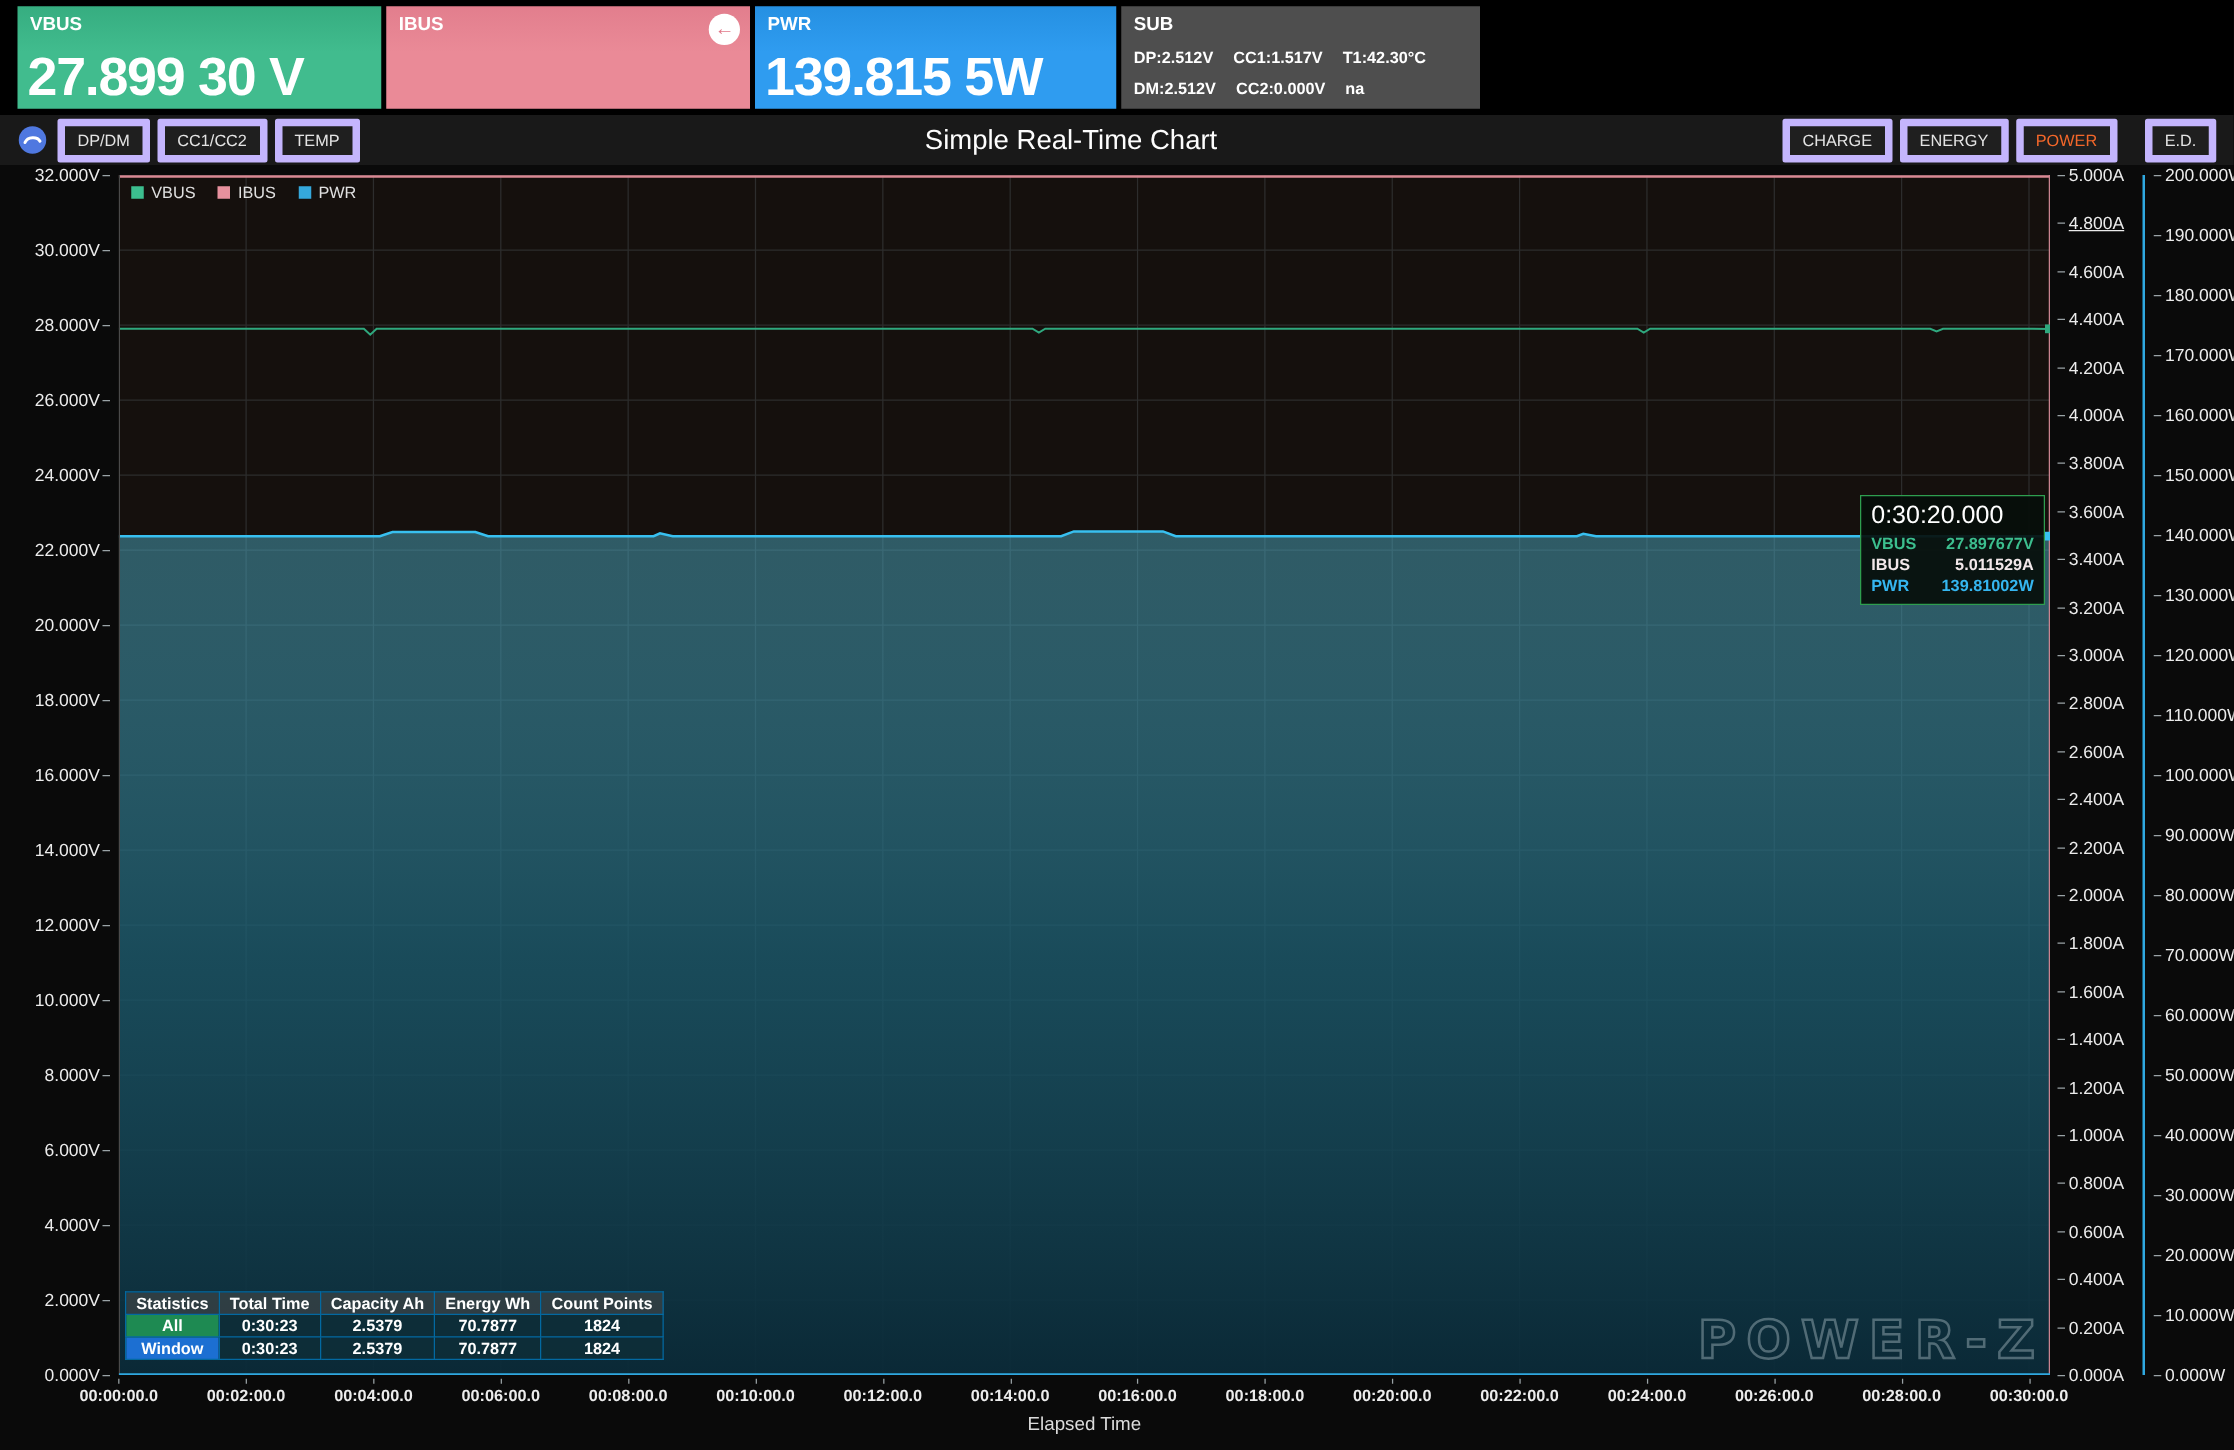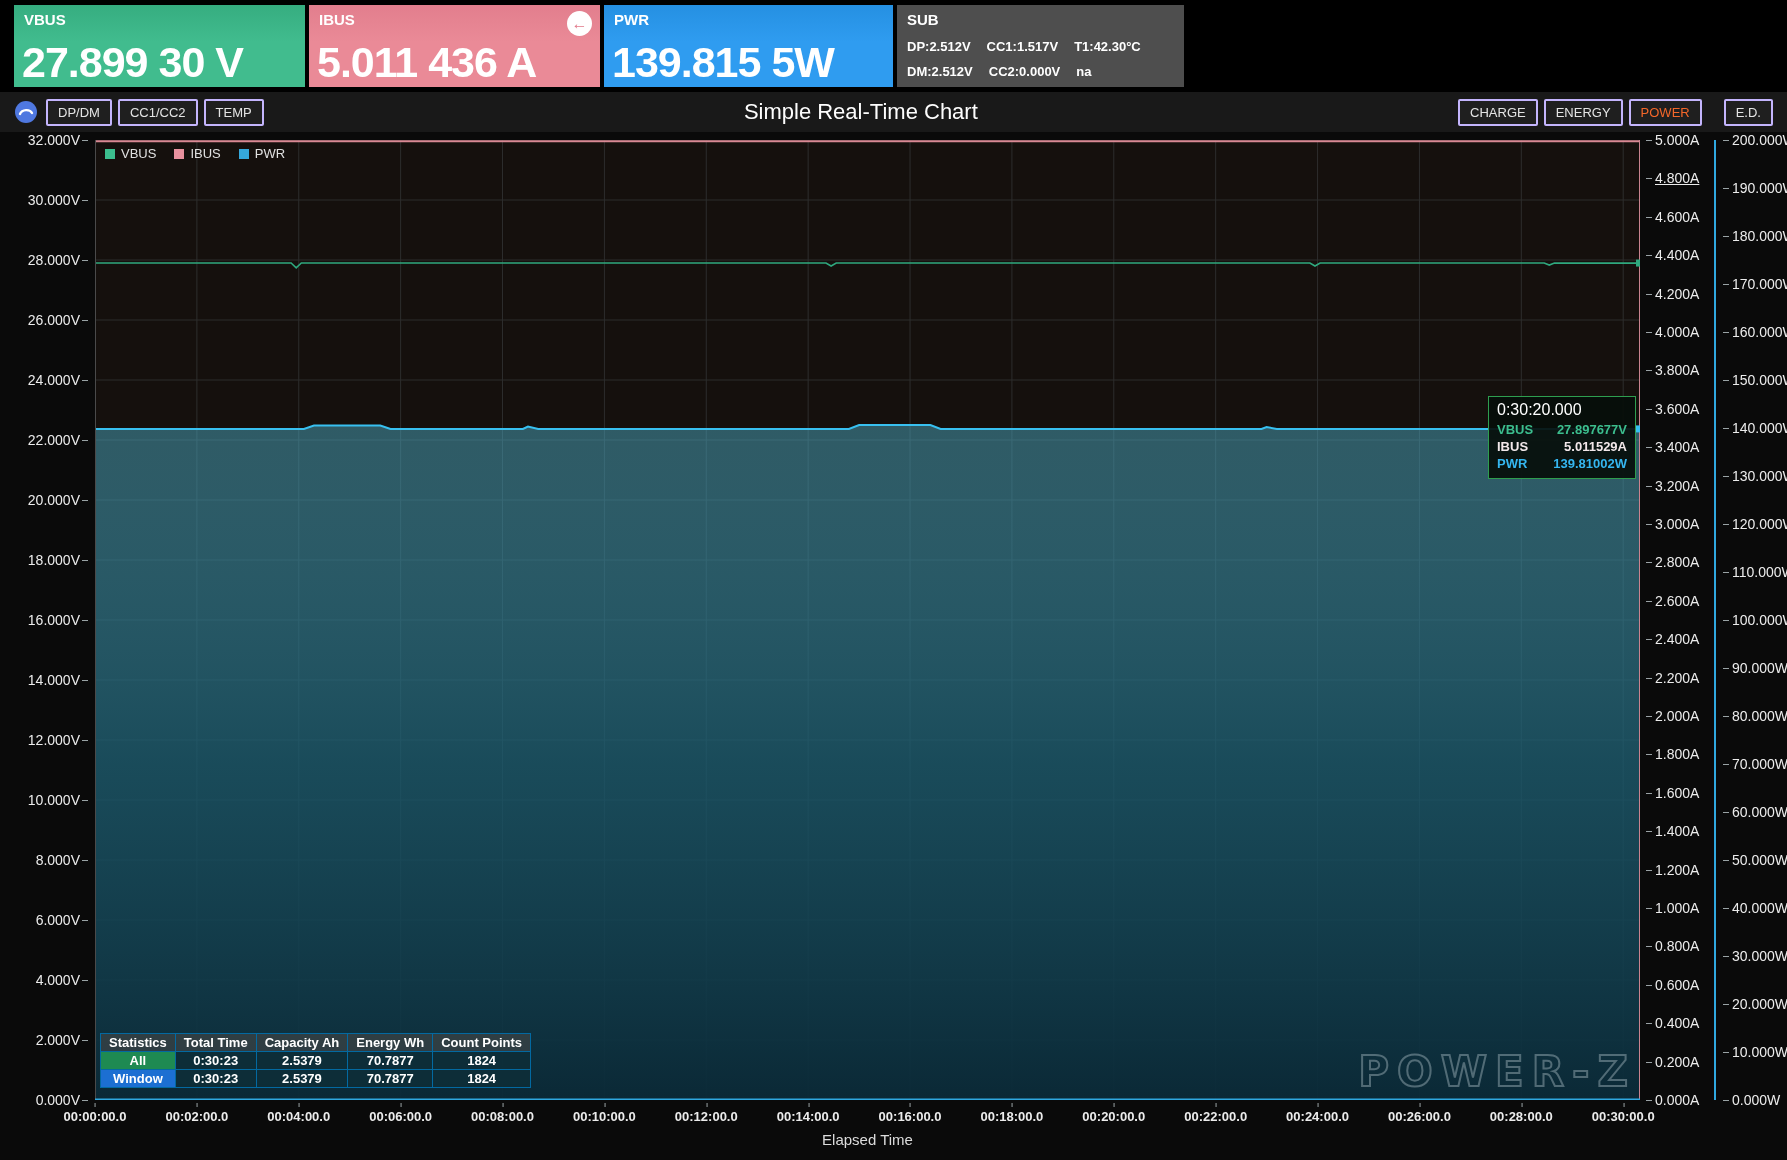--- a/index.html
+++ b/index.html
@@ -26,21 +26,21 @@
   .sub-row { position:absolute; left:10px; white-space:nowrap; }
   .sub-row-1 { top:32px; } .sub-row-2 { top:57px; }
   .sub-item { margin-right:16px; font-size:13px; font-weight:700; }
 
   
   .tabbar { position:absolute; top:92px; left:0; width:100%; height:40px; background:#191919;
             display:flex; align-items:center; padding:0 14px; gap:8px; }
   .logo { width:24px; height:24px; flex:0 0 auto; cursor:pointer; }
   .tabs-left, .tabs-right { display:flex; gap:6px; align-items:center; }
   .tab { font-size:13px; color:#e4e4e4; padding:4px 10px; background:#1f1f1f;
-         border:2px solid #c4b5fd; border-radius:2px; cursor:pointer; white-space:nowrap; }
+         border:6px solid #c4b5fd; border-radius:2px; cursor:pointer; white-space:nowrap; }
   .tabs-right .tab:last-child { margin-left:16px; }
   .title { flex:1; text-align:center; font-size:22px; font-weight:400; color:#fdfdfd; }
 
   
   .chart-region { position:absolute; top:132px; left:0; right:0; bottom:0; background:#0a0a0a; }
   .plot { position:absolute; left:95px; top:8px; width:1545px; height:960px;
           background:#15100d; cursor:crosshair; }
   .plot > svg { position:absolute; left:0; top:0; }
 
   .yaxis { position:absolute; top:8px; height:960px; }
@@ -61,21 +61,21 @@
   .xtick::before { content:""; position:absolute; left:50%; top:-6px; width:1px; height:4px; background:#9aa3a6; }
   .xlabel { position:absolute; left:95px; top:999px; width:1545px; text-align:center;
             font-size:15px; color:#dcdcdc; }
 
   .legend { position:absolute; left:10px; top:6px; display:flex; gap:18px; }
   .legend-item { display:flex; align-items:center; gap:6px; font-size:13px; color:#e0e0e0; }
   .swatch { width:10px; height:10px; display:inline-block; }
 
   .tooltip { position:absolute; left:1393px; top:256px; width:148px;
              background:rgba(6,14,10,0.92); border:1px solid #2e9e4f; padding:4px 8px 5px; }
-  .tt-time { font-size:16px; color:#fff; margin-bottom:3px; }
+  .tt-time { font-size:20px; color:#fff; margin-bottom:3px; }
   .tt-row  { display:flex; justify-content:space-between; font-size:13px; font-weight:700; line-height:1.3; }
 
   .stats { position:absolute; left:5px; top:893px; border-collapse:collapse; font-size:13px; }
   .stats th, .stats td { border:1px solid #0369a1; padding:1px 8px; text-align:center;
                          font-weight:700; color:#fff; white-space:nowrap; }
   .stats th { background:rgba(52,64,68,0.88); }
   .stats td { background:rgba(14,46,56,0.72); }
   .stats td.row-name { cursor:pointer; }
 
   .watermark { position:absolute; right:4px; bottom:4px; font-size:42px; font-weight:700;
@@ -91,21 +91,20 @@
 <div class="app">
 
   <div class="header">
     <div class="card card-vbus">
       <div class="card-label">VBUS</div>
       <div class="card-value">27.899 30 V</div>
     </div>
     <div class="card card-ibus">
       <div class="card-label">IBUS</div>
       <div class="back-btn">←</div>
-      <div class="card-value">5.011 436 A</div>
     </div>
     <div class="card card-pwr">
       <div class="card-label">PWR</div>
       <div class="card-value">139.815 5W</div>
     </div>
     <div class="card card-sub">
       <div class="card-label">SUB</div>
       <div class="sub-row sub-row-1"><span class="sub-item">DP:2.512V</span><span class="sub-item">CC1:1.517V</span><span class="sub-item">T1:42.30°C</span></div>
       <div class="sub-row sub-row-2"><span class="sub-item">DM:2.512V</span><span class="sub-item">CC2:0.000V</span><span class="sub-item">na</span></div>
     </div>

